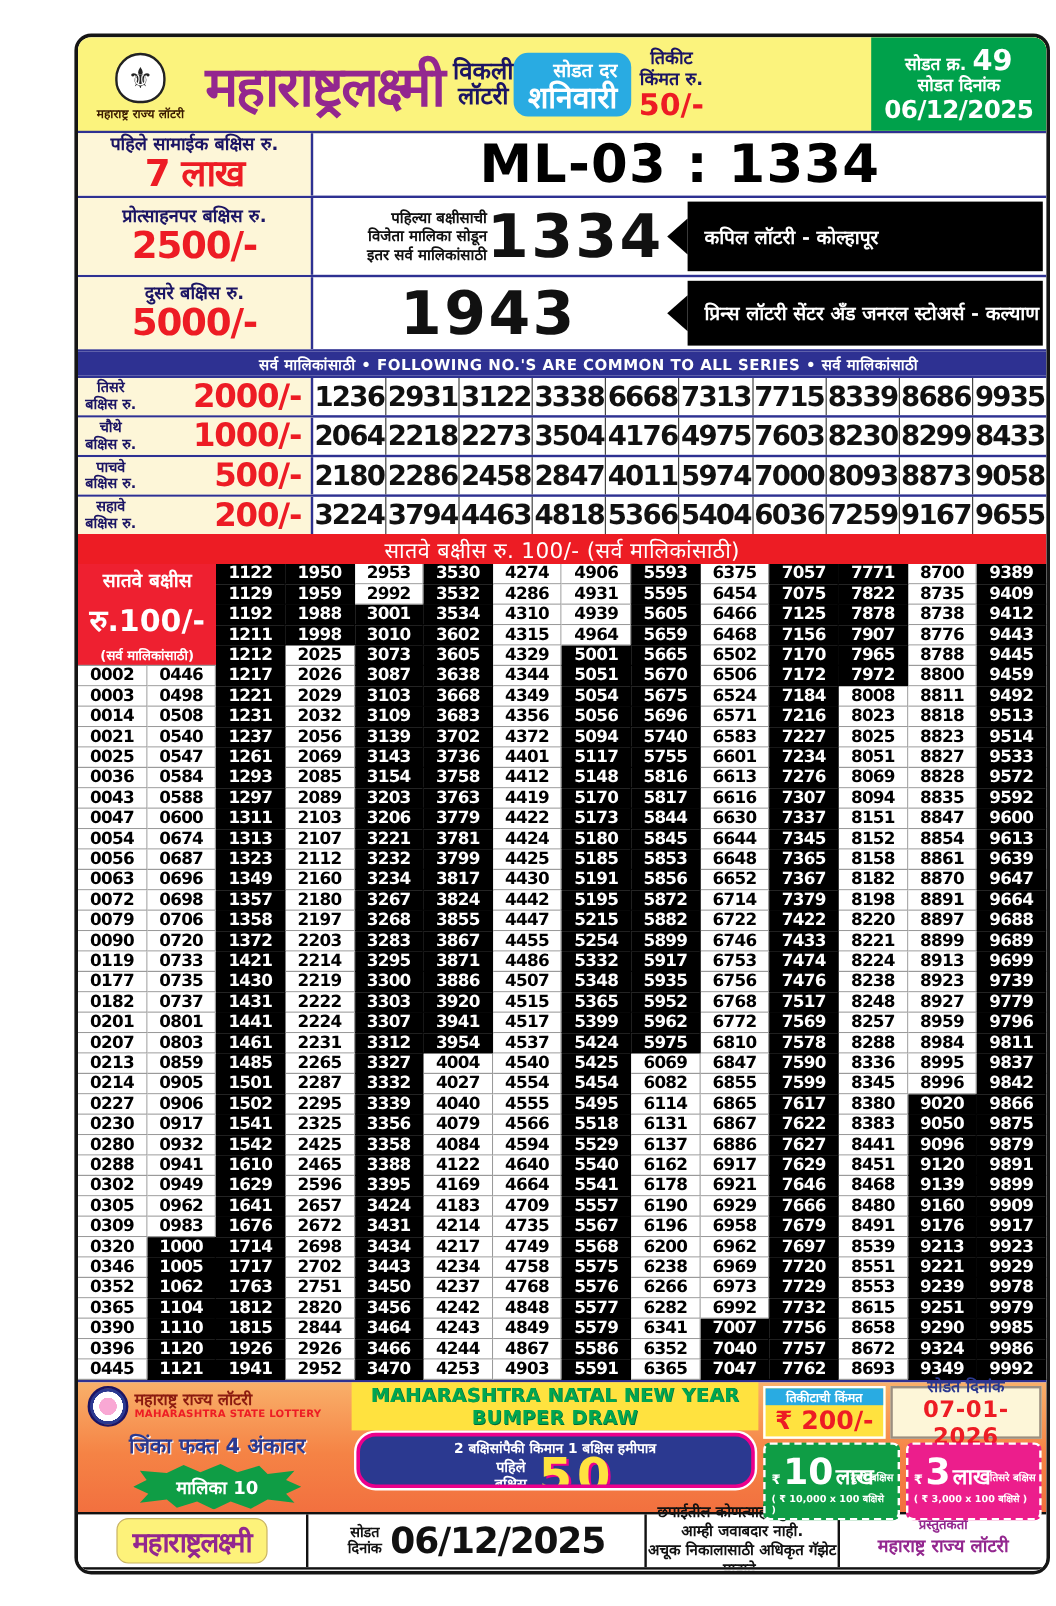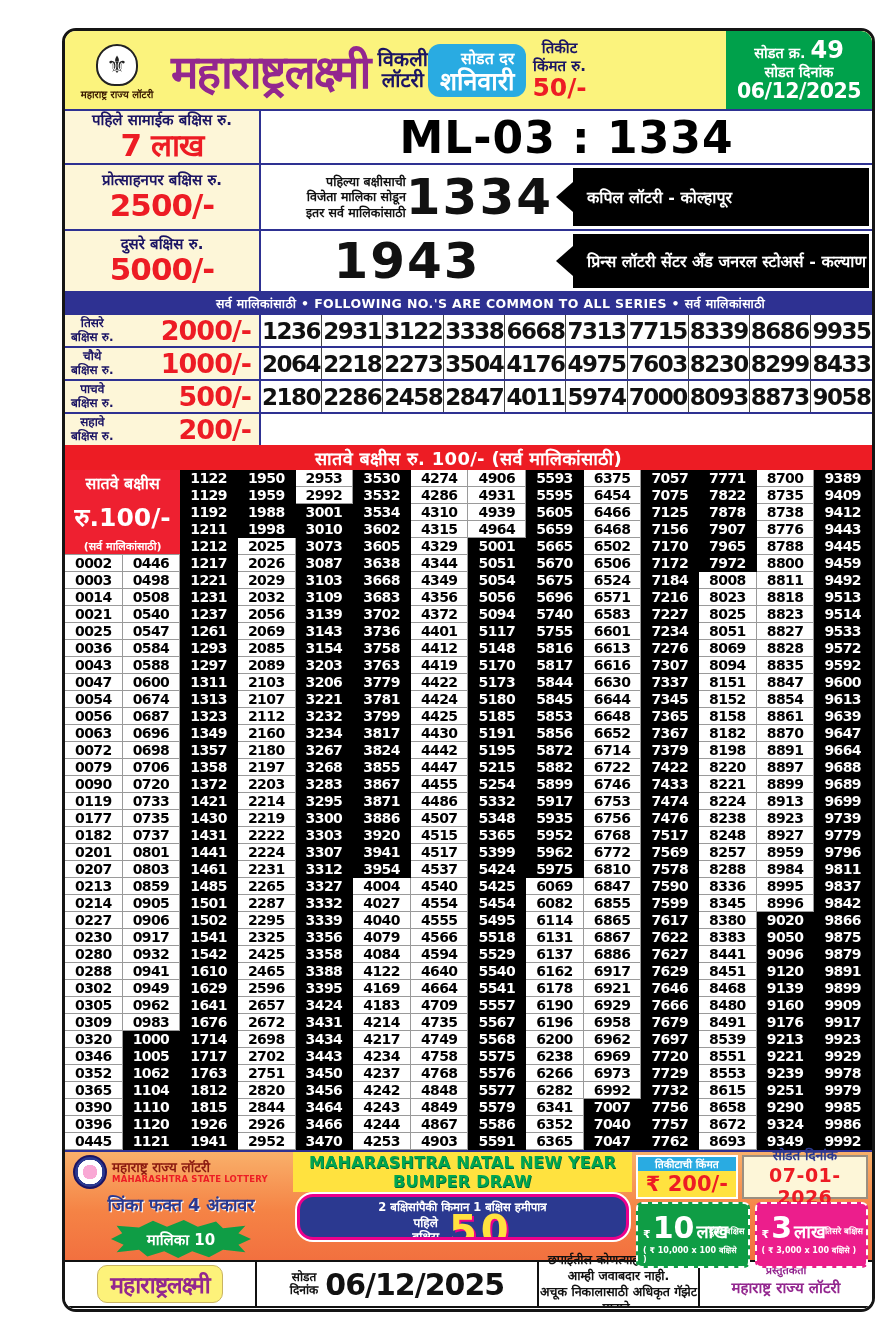--- a/index.html
+++ b/index.html
@@ -52,21 +52,21 @@
   .plabel { width:196px; background:#fdf6d8; border-right:2px solid #2e3192; display:flex; align-items:center;
             justify-content:space-between; padding:0 8px 0 6px; flex:0 0 auto; }
   .pname { font-size:12px; font-weight:bold; color:#1b1464; text-align:center; line-height:1.1; }
   .pname span { display:block; }
   .pamount { color:#ed1c24; font-weight:800; font-size:27px; letter-spacing:-1px; }
   .nums { flex:1; display:grid; grid-template-columns:repeat(10,1fr); }
   .pnum { border-right:1px solid #444; display:flex; align-items:center; justify-content:center;
           font-weight:700; font-size:23px; letter-spacing:-1.5px; }
   .pnum:last-child { border-right:none; }
 
-  .banner7 { height:25px; background:#ed1c24; color:#fff; font-weight:700; font-size:18px;
+  .banner7 { height:25px; background:#ed1c24; color:#fff; font-weight:400; font-size:18px;
              display:flex; align-items:center; justify-content:center; flex:0 0 auto; letter-spacing:.3px; }
 
   
   .grid7 { flex:1 1 auto; display:grid; grid-template-columns:repeat(14,1fr); grid-auto-rows:1fr; background:#fff; border-bottom:2px solid #2e3192; }
   .label7 { grid-column:1/3; grid-row:1/6; background:#ee2030; color:#fff; text-align:center;
             display:flex; flex-direction:column; justify-content:center; gap:5px; border-bottom:1px solid #9a9a9a; }
   .l7a { font-size:16px; font-weight:800; }
   .l7b { font-size:25px; font-weight:800; }
   .l7c { font-size:11px; font-weight:700; }
   .num7 { display:flex; align-items:center; justify-content:center; font-weight:700; font-size:14px; letter-spacing:-0.6px; }
@@ -266,20 +266,32 @@
           <div class="pnum">9058</div>
         </div>
       </div>
       <div class="prow">
         <div class="plabel">
           <div class="pname">
             <span>सहावे</span>
             <span>बक्षिस रु.</span>
           </div>
           <div class="pamount">200/-</div>
+        </div>
+        <div class="nums">
+          <div class="pnum">3224</div>
+          <div class="pnum">3794</div>
+          <div class="pnum">4463</div>
+          <div class="pnum">4818</div>
+          <div class="pnum">5366</div>
+          <div class="pnum">5404</div>
+          <div class="pnum">6036</div>
+          <div class="pnum">7259</div>
+          <div class="pnum">9167</div>
+          <div class="pnum">9655</div>
         </div>
       </div>
     </div>
 
   <div class="banner7">सातवे बक्षीस रु. 100/-  (सर्व मालिकांसाठी)</div>
 
   <div class="grid7" id="grid7">
     <div class="label7">
       <div class="l7a">सातवे बक्षीस</div>
       <div class="l7b">रु.100/-</div>

